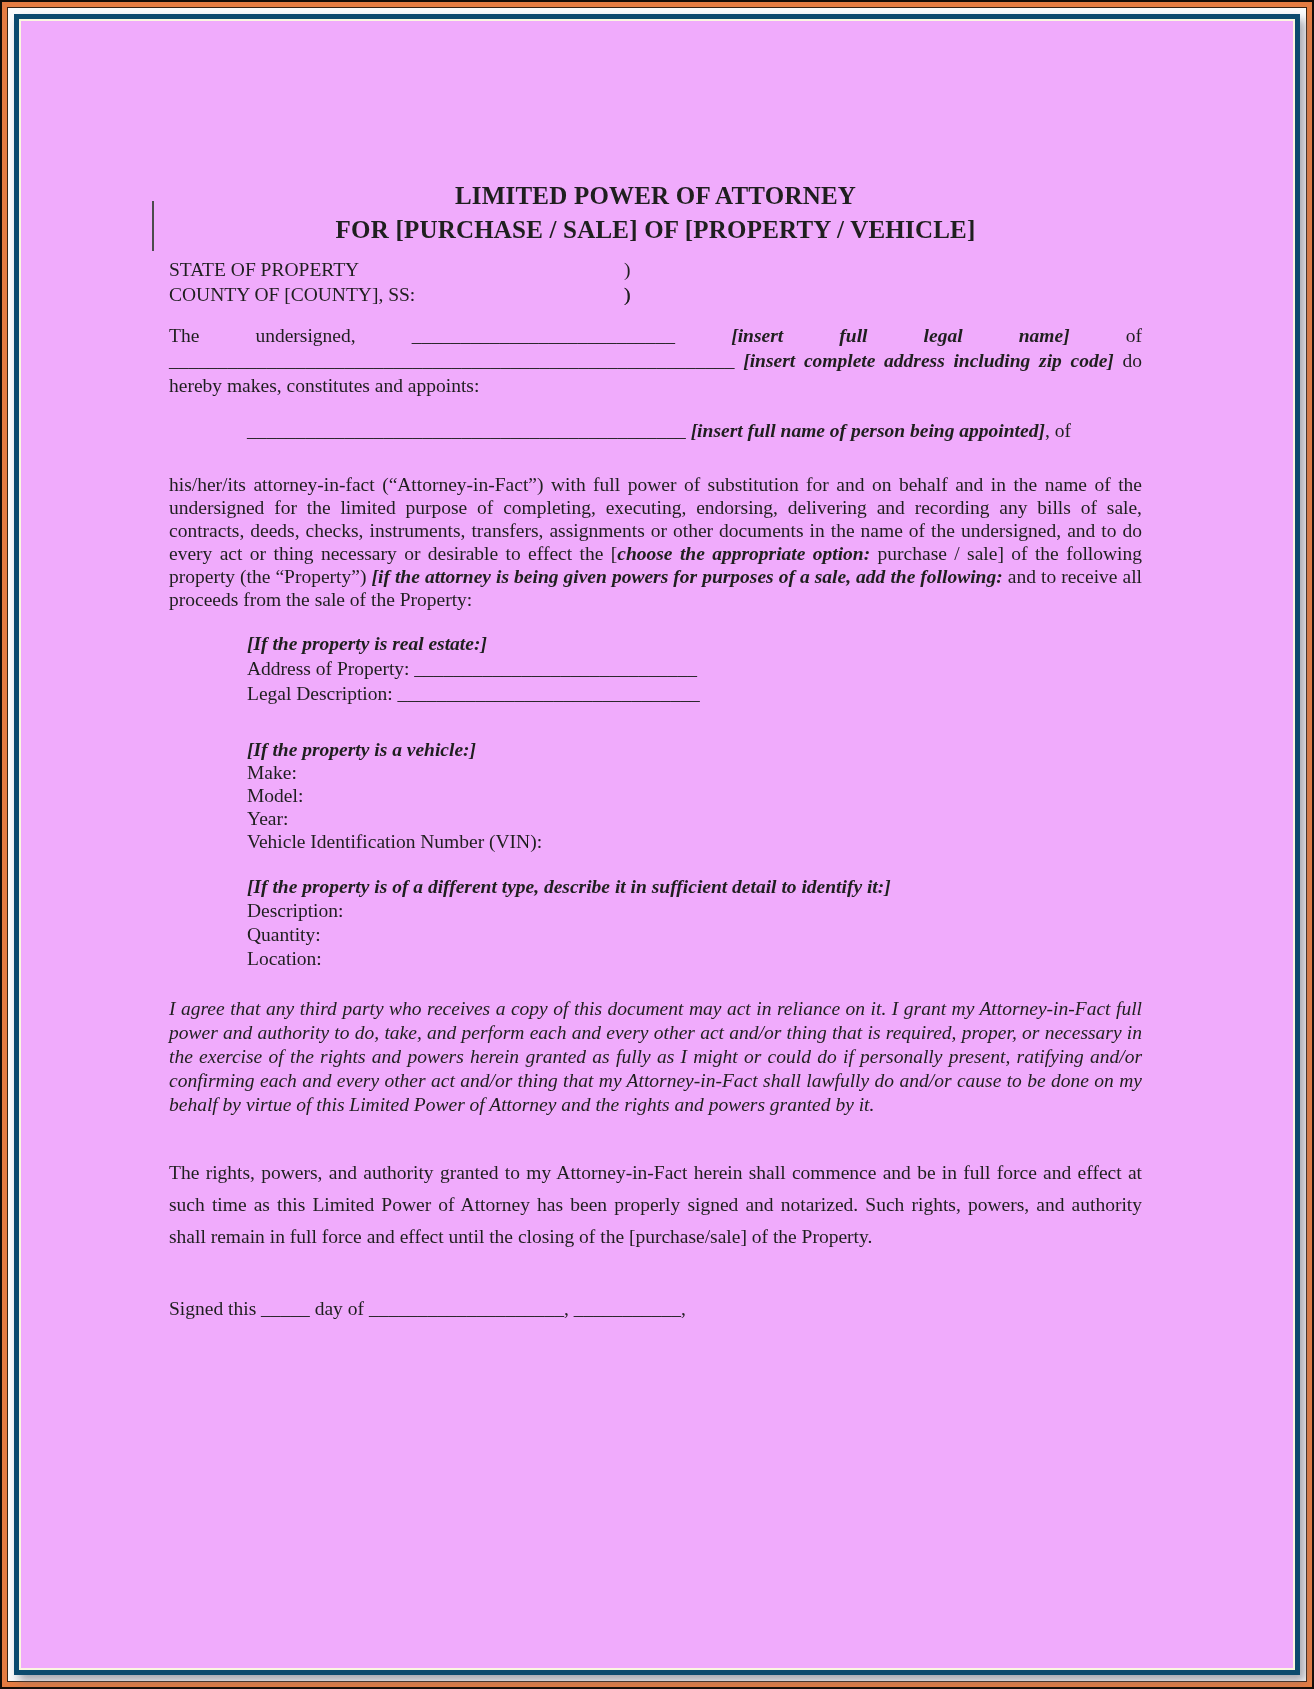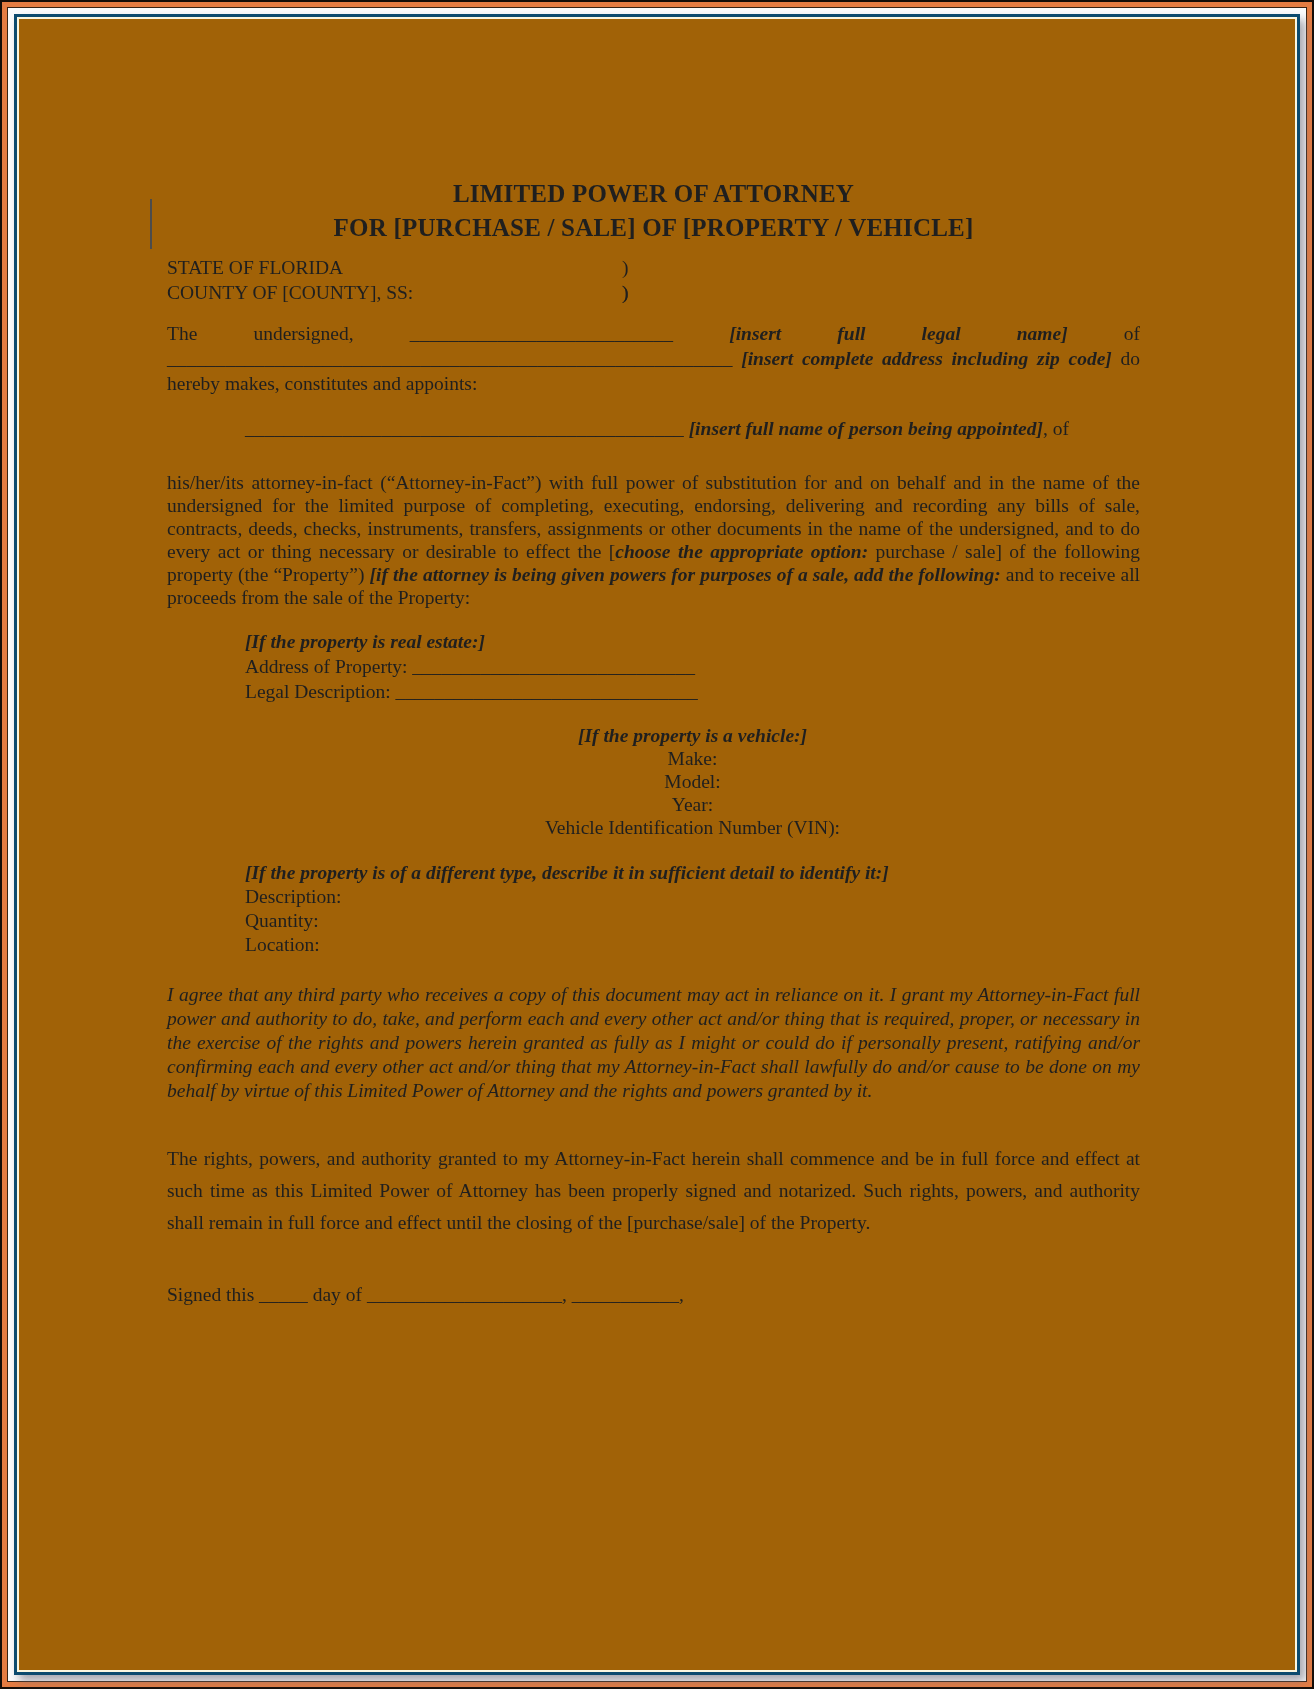--- a/index.html
+++ b/index.html
@@ -9,22 +9,22 @@
     font-family:"Liberation Serif", serif;
     color:#1f1f1f;
   }
   
   .frame-black  { position:absolute; inset:0;   background:#150d08; }
   .frame-orange { position:absolute; inset:2px; background:#e57c42; }
   .frame-line   { position:absolute; inset:7px; background:#3a2414; }
   .frame-white  { position:absolute; inset:8px; background:#fbfbfc; }
   .page {
     position:absolute; inset:14px;
-    border:3px solid #0c4a6e;
-    background:#a16207;
+    border:5px solid #0c4a6e;
+    background:#f0abfc;
     box-shadow:5px 6px 9px rgba(110,110,125,0.60),
                inset 0 0 0 2px #fbf6e0;
   }
   
   .content {
     position:absolute; left:150px; top:160px; width:973px;
     font-size:19.5px; line-height:23px;
   }
   .doc-title {
     text-align:center; font-weight:bold;
@@ -34,21 +34,21 @@
   .venue { margin-top:10px; line-height:25px; }
   .venue-line { position:relative; }
   .paren { position:absolute; left:455px; top:0; }
   .para { text-align:justify; }
   .p-intro  { margin-top:16px; line-height:25px; }
   .l-name   { margin-top:21px; padding-left:78px; }
   .l-addr   { margin-top:12px; padding-left:78px; }
   .p-powers { margin-top:31px; }
   .blk { padding-left:78px; }
   .blk-re    { margin-top:20px; line-height:25px; }
-  .blk-veh   { margin-top:20px;text-align:center; }
+  .blk-veh   { margin-top:32px; }
   .blk-other { margin-top:22px; line-height:24px; }
   .p-reliance { margin-top:26px; line-height:24px;font-style:italic; }
   .p-duration { margin-top:40px; line-height:32px; }
   .l-signed   { margin-top:44px; }
   .it { font-style:italic;font-weight:bold; }
   .change-bar {
     position:absolute; left:133px; top:182px;
     width:2px; height:50px; background:#4c4c4c;
   }
 </style>
@@ -66,21 +66,21 @@
 
   <div class="content">
 
     <div class="doc-title">
       <div>LIMITED POWER OF ATTORNEY</div>
       <div>FOR [PURCHASE / SALE] OF [PROPERTY / VEHICLE]</div>
     </div>
 
     <div class="venue">
       <div class="venue-line">
-        <span>STATE OF FLORIDA</span>
+        <span>STATE OF PROPERTY</span>
         <span class="paren">)</span>
       </div>
       <div class="venue-line">
         <span class="paren">)</span>
       </div>
       <div class="venue-line">
         <span>COUNTY OF [COUNTY], SS:</span>
         <span class="paren">)</span>
       </div>
     </div>

